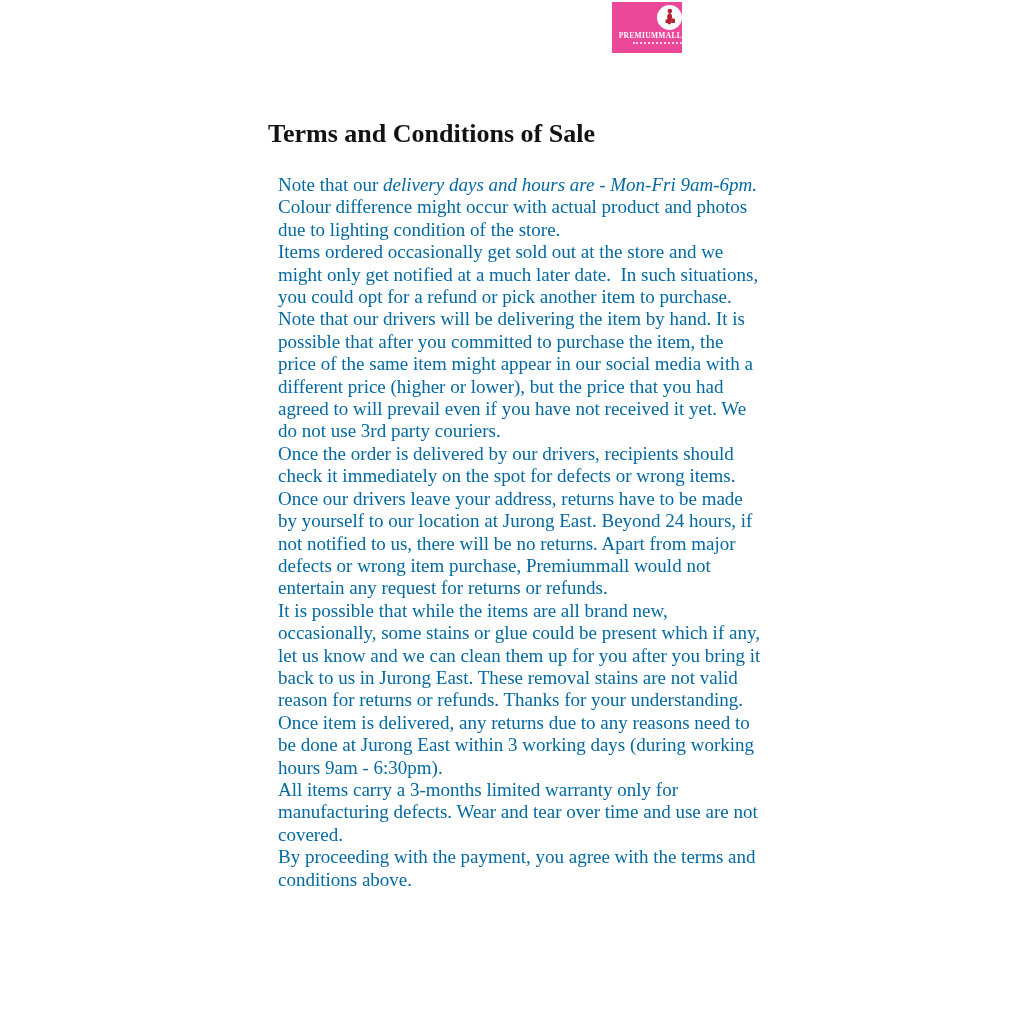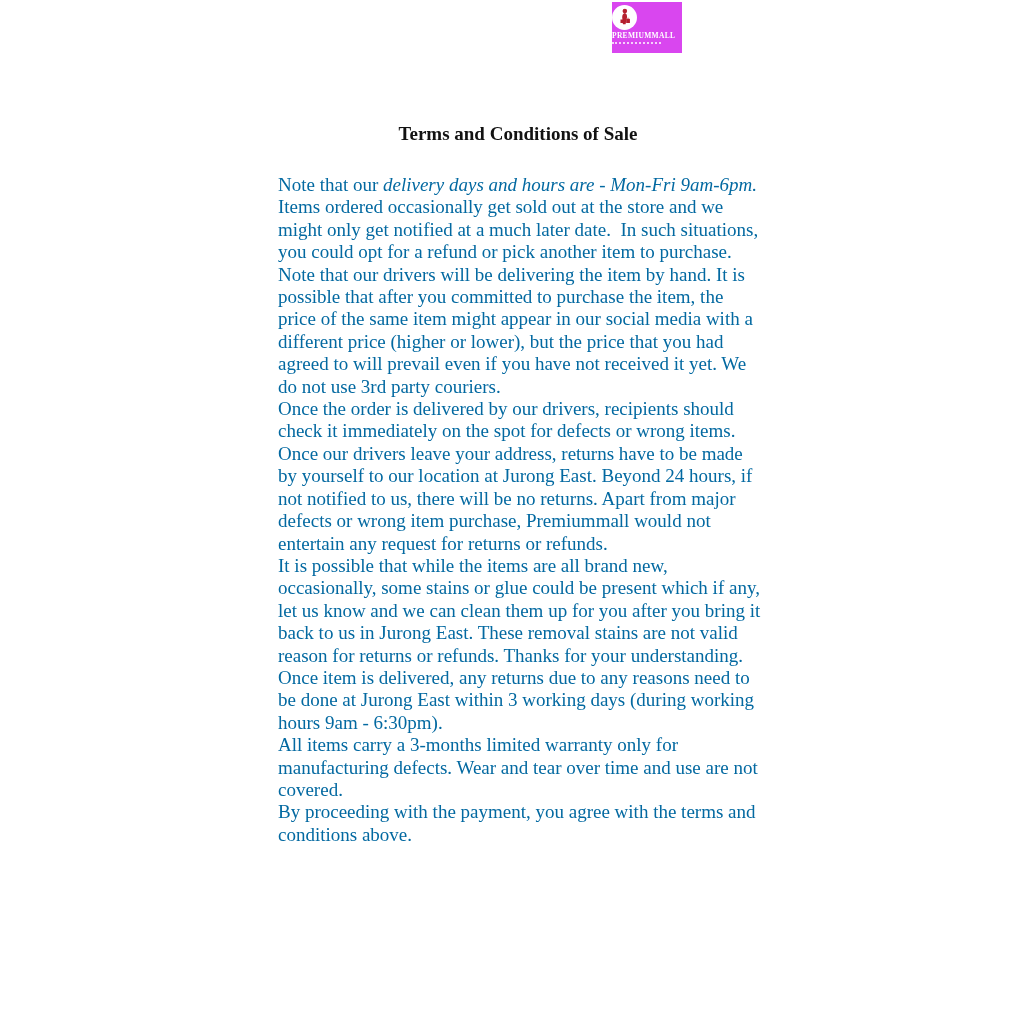--- a/index.html
+++ b/index.html
@@ -13,24 +13,24 @@
     width: 1024px; height: 1024px;
     background: #ffffff;
     overflow: hidden;
   }
 
   
   .logo {
     position: absolute;
     left: 612px; top: 2px;
     width: 70px; height: 51px;
-    background: #d946ef;
+    background: #ec4899;
     display: flex;
     flex-direction: column;
-    align-items: flex-start;
+    align-items: flex-end;
     box-sizing: border-box;
   }
   .logo-circle {
     width: 25px; height: 25px;
     margin-top: 3px;
     border-radius: 50%;
     background: #ffffff;
     display: flex;
     align-items: center;
     justify-content: center;
@@ -52,22 +52,21 @@
     height: 0;
     border-top: 2px dotted rgba(255,255,255,0.75);
   }
 
   
   .doc-title {
     position: absolute;
     left: 268px; top: 119px;
     width: 500px;
     margin: 0;
-    text-align: center;
-    font-size: 19px;
+    font-size: 26px;
     font-weight: bold;
     color: #121212;
     line-height: 30px;
   }
   .doc-body {
     position: absolute;
     left: 278px; top: 174px;
     width: 484px;
     font-size: 19px;
     line-height: 22.4px;
@@ -97,20 +96,21 @@
       </svg>
     </div>
     <div class="logo-brand">PREMIUMMALL</div>
     <div class="logo-tagline"></div>
   </div>
 
   <h1 class="doc-title">Terms and Conditions of Sale</h1>
 
   <div class="doc-body">
     <p><span>Note that our </span><span class="it">delivery days and hours are - Mon-Fri 9am-6pm.</span></p>
+    <p>Colour difference might occur with actual product and photos due to lighting condition of the store.</p>
     <p>Items ordered occasionally get sold out at the store and we might only get notified at a much later date.  In such situations, you could opt for a refund or pick another item to purchase.</p>
     <p>Note that our drivers will be delivering the item by hand. It is possible that after you committed to purchase the item, the price of the same item might appear in our social media with a different price (higher or lower), but the price that you had agreed to will prevail even if you have not received it yet. We do not use 3rd party couriers.</p>
     <p>Once the order is delivered by our drivers, recipients should check it immediately on the spot for defects or wrong items.</p>
     <p>Once our drivers leave your address, returns have to be made by yourself to our location at Jurong East. Beyond 24 hours, if not notified to us, there will be no returns. Apart from major defects or wrong item purchase, Premiummall would not entertain any request for returns or refunds.</p>
     <p>It is possible that while the items are all brand new, occasionally, some stains or glue could be present which if any, let us know and we can clean them up for you after you bring it back to us in Jurong East. These removal stains are not valid reason for returns or refunds. Thanks for your understanding.</p>
     <p>Once item is delivered, any returns due to any reasons need to be done at Jurong East within 3 working days (during working hours 9am - 6:30pm).</p>
     <p>All items carry a 3-months limited warranty only for manufacturing defects. Wear and tear over time and use are not covered.</p>
     <p>By proceeding with the payment, you agree with the terms and conditions above.</p>
   </div>
 

